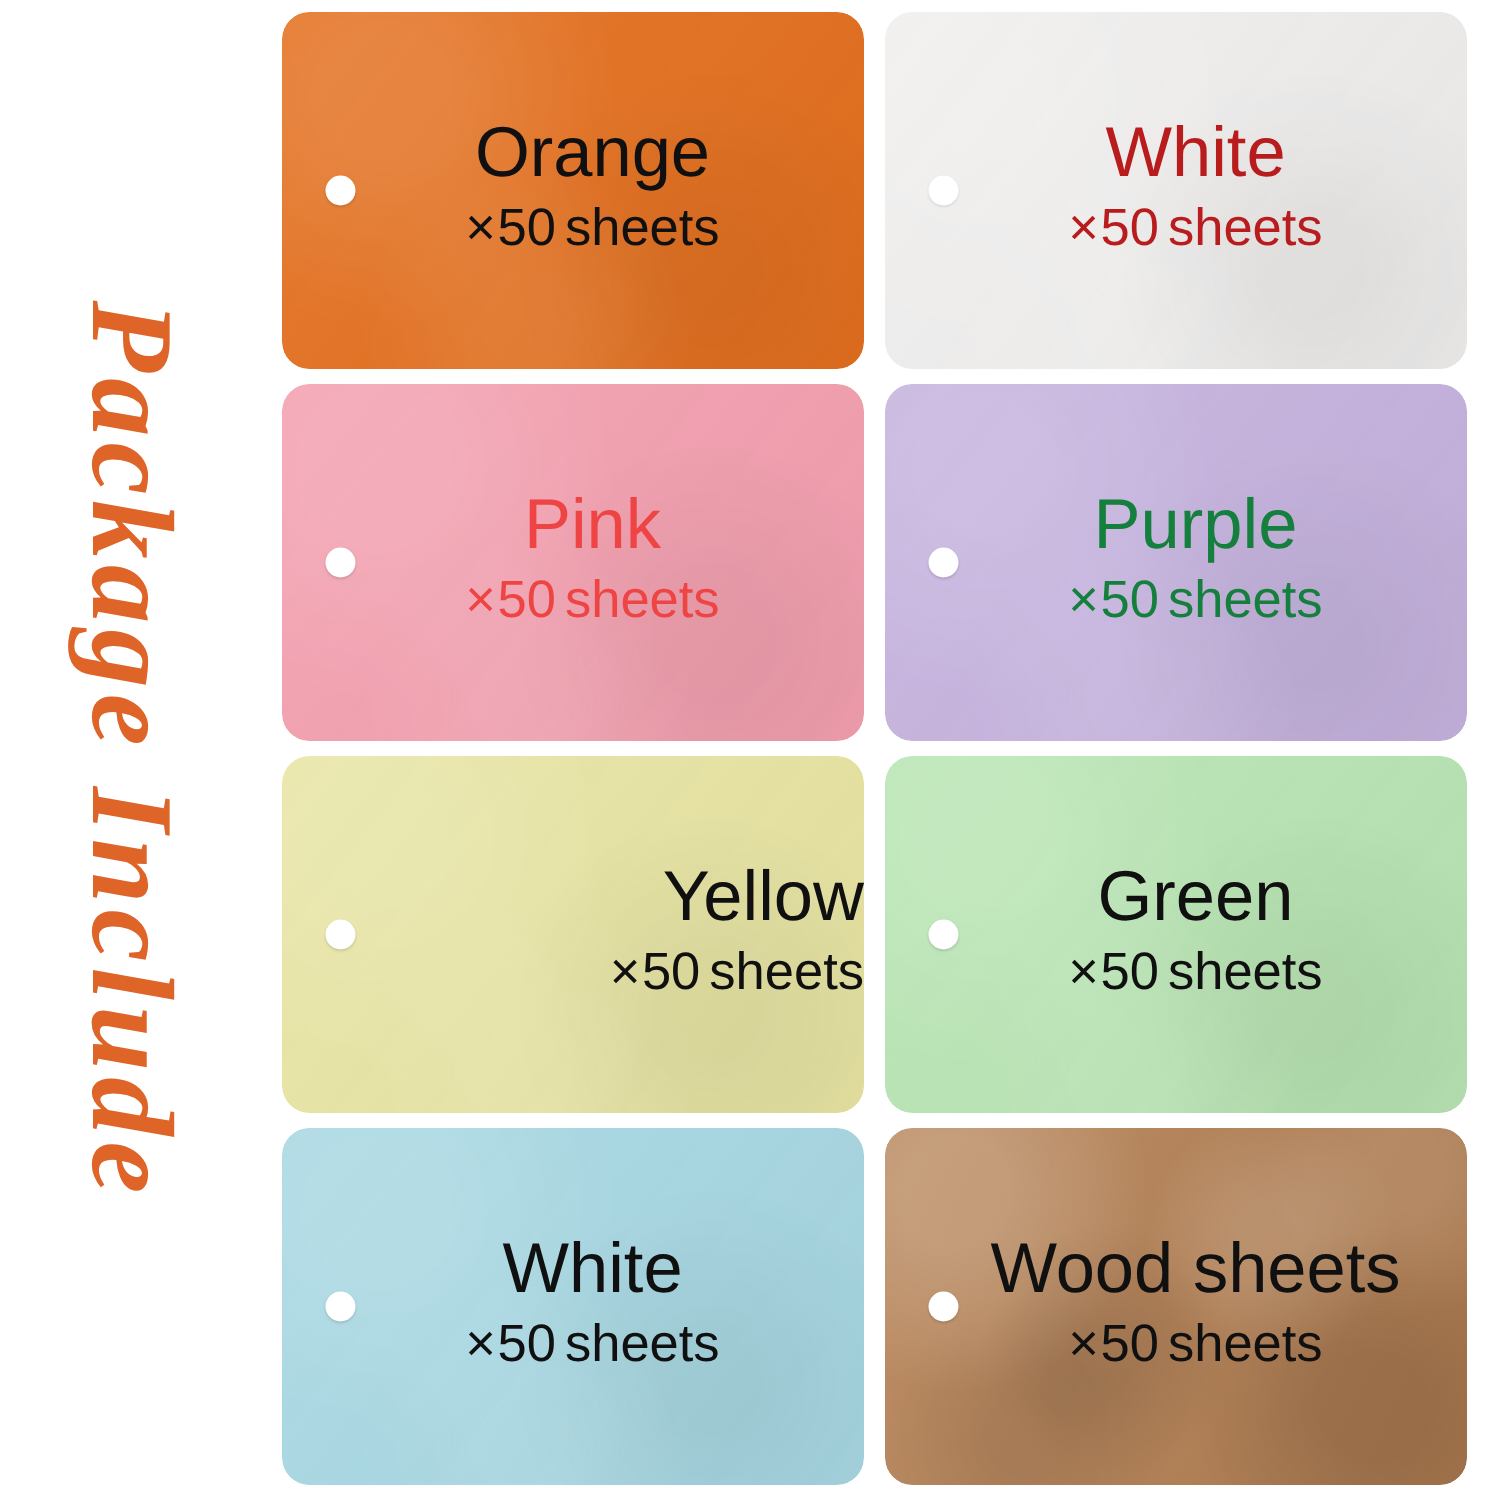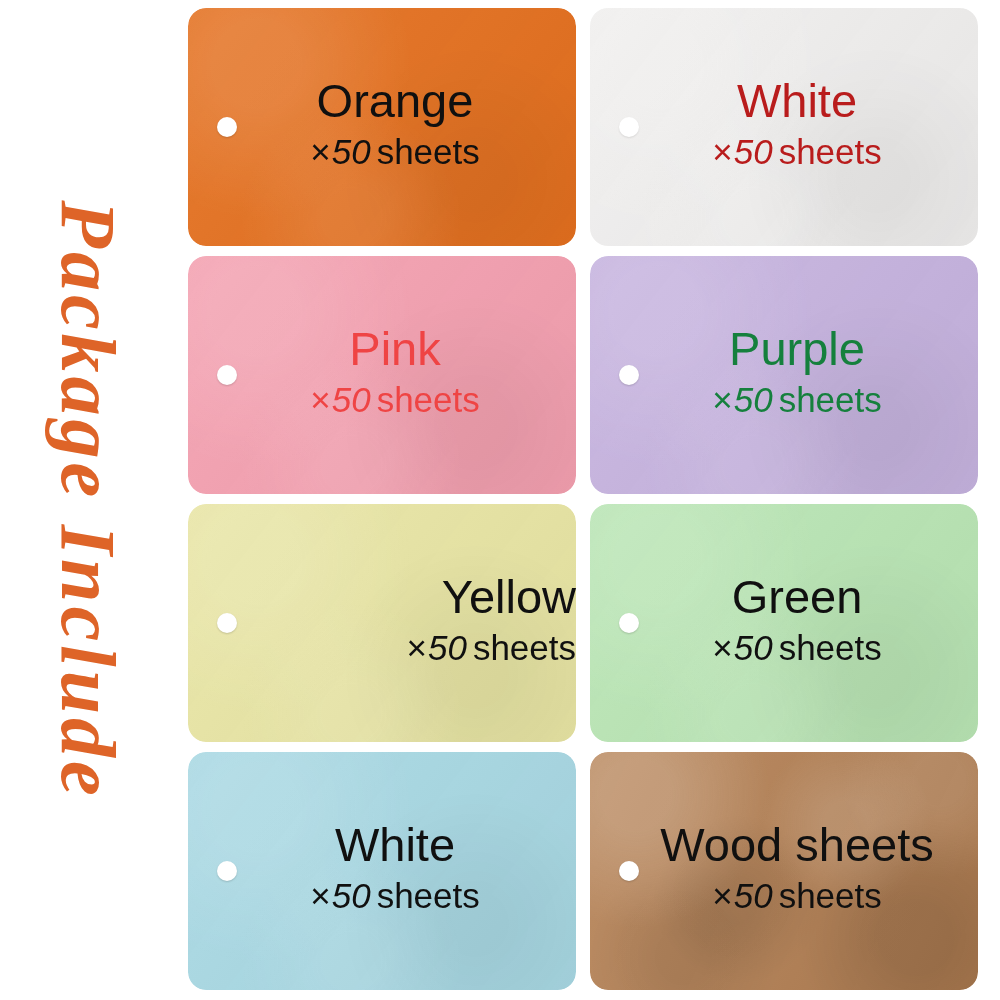--- a/index.html
+++ b/index.html
@@ -136,21 +136,21 @@
   }
   .tag-qty {
     font-family: "Liberation Sans", sans-serif;
     font-size: 35px;
     font-weight: 400;
     line-height: 1.2;
     margin-top: 6px;
     white-space: nowrap;
   }
   .tag-qty .mult { letter-spacing: 1px; }
-  .tag-qty .num  { letter-spacing: 0px; font-style: italic; }
+  .tag-qty .num  { letter-spacing: 0px; }
   .tag-qty .unit { margin-left: 6px; }
 </style>
 </head>
 <body style="background: rgb(255, 255, 255);">
 
 <div id="stage" style="background: rgb(255, 255, 255);">
 
   <div id="package-include">
     <div class="vtext" style="color: rgb(222, 100, 40);">Package Include</div>
   </div>

